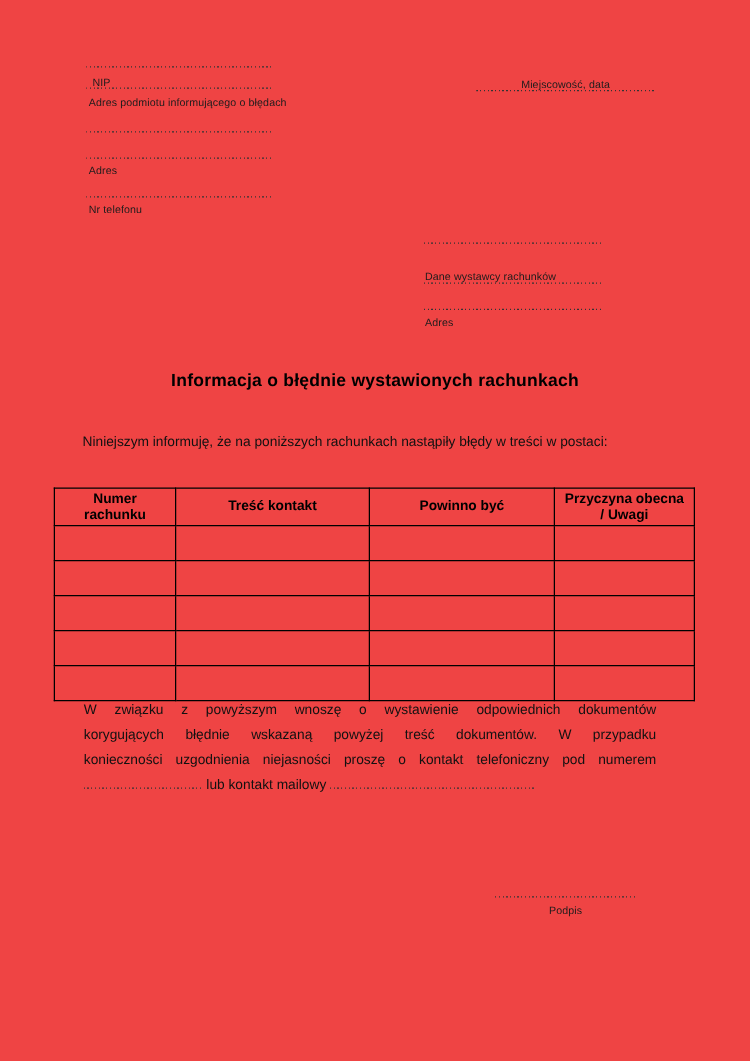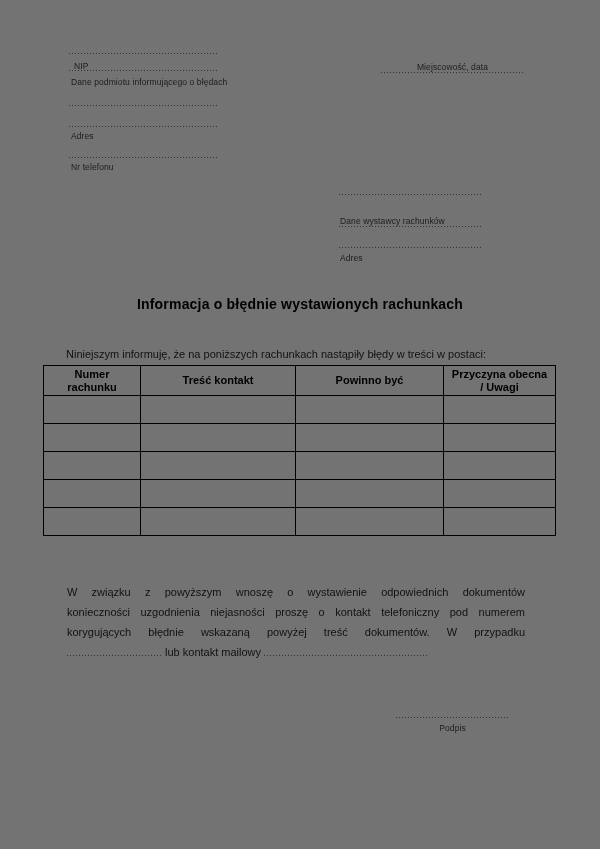--- a/index.html
+++ b/index.html
@@ -1,64 +1,64 @@
 <!DOCTYPE html>
 <html><head>
 <meta charset="utf-8">
 <style>
   * { margin:0; padding:0; box-sizing:border-box; }
   html,body { background:#888; }
   .page {
     position:relative; width:600px; height:849px; margin:0 auto;
-    background:#737373; overflow:hidden; color:#111;
+    background:#ef4444; overflow:hidden; color:#111;
     font-family:"Liberation Sans","DejaVu Sans",sans-serif;
   }
   .dotline {
     position:absolute; height:2px;
     background-image:repeating-linear-gradient(90deg,#333 0,#333 1px,transparent 1px,transparent 3px);
     background-size:100% 1px; background-repeat:no-repeat; background-position:bottom left;
   }
   .lbl { position:absolute; font-size:8.5px; line-height:10px; color:#1c1c1c; letter-spacing:0.1px; }
   .center { text-align:center; }
   .doc-title {
     position:absolute; left:0; top:296px; width:100%; text-align:center;
     font-size:14px; font-weight:bold; letter-spacing:0.2px; color:#000;
   }
   .body-text { font-size:11px; color:#111; }
   .intro { position:absolute; left:66px; top:347px; width:480px; line-height:14px; }
   table.err-table {
-    position:absolute; left:43px; top:365px; width:512px;
+    position:absolute; left:43px; top:390px; width:512px;
     border-collapse:collapse; table-layout:fixed;
   }
   .err-table th, .err-table td { border:1px solid #000; }
   .err-table th {
     font-size:11px; font-weight:bold; text-align:center; vertical-align:middle;
     height:30px; line-height:13px; white-space:pre-line; padding:1px 2px; color:#000;
   }
   .err-table td { height:28px; }
-  .closing { position:absolute; left:67px; top:582px; width:458px; line-height:20px; }
+  .closing { position:absolute; left:67px; top:558px; width:458px; line-height:20px; }
   .jline { text-align:justify; text-align-last:justify; }
   .lastline { white-space:nowrap; }
   .idots {
     display:inline-block; height:9px; vertical-align:baseline;
     background-image:repeating-linear-gradient(90deg,#333 0,#333 1px,transparent 1px,transparent 3px);
     background-size:100% 1px; background-repeat:no-repeat; background-position:bottom left;
   }
   .idots.phone { width:95px; }
   .idots.mail { width:164px; }
 </style>
 </head>
 <body>
 
 <div class="page">
 
   <div class="dotline" style="left:69px; top:52px; width:150px;"></div>
   <div class="lbl" style="left:74px; top:61px;">NIP</div>
   <div class="dotline" style="left:69px; top:69px; width:150px;"></div>
-  <div class="lbl" style="left:71px; top:77px;">Dane podmiotu informującego o błędach</div>
+  <div class="lbl" style="left:71px; top:77px;">Adres podmiotu informującego o błędach</div>
   <div class="dotline" style="left:69px; top:104px; width:148px;"></div>
   <div class="dotline" style="left:69px; top:125px; width:148px;"></div>
   <div class="lbl" style="left:71px; top:131px;">Adres</div>
   <div class="dotline" style="left:69px; top:156px; width:148px;"></div>
   <div class="lbl" style="left:71px; top:162px;">Nr telefonu</div>
 
   <div class="dotline" style="left:381px; top:71px; width:143px;"></div>
   <div class="lbl center" style="left:381px; top:62px; width:143px;">Miejscowość, data</div>
 
   <div class="dotline" style="left:339px; top:193px; width:143px;"></div>
@@ -117,21 +117,21 @@
         <td></td>
           <td></td>
           <td></td>
           <td></td>
       </tr>
     </tbody>
   </table>
 
   <div class="closing body-text">
     <div class="jline">W związku z powyższym wnoszę o wystawienie odpowiednich dokumentów</div>
+    <div class="jline">korygujących błędnie wskazaną powyżej treść dokumentów. W przypadku</div>
     <div class="jline">konieczności uzgodnienia niejasności proszę o kontakt telefoniczny pod numerem</div>
-    <div class="jline">korygujących błędnie wskazaną powyżej treść dokumentów. W przypadku</div>
     <div class="lastline"><span class="idots phone"></span> <span>lub kontakt mailowy</span> <span class="idots mail"></span></div>
   </div>
 
   <div class="dotline" style="left:396px; top:716px; width:113px;"></div>
   <div class="lbl center" style="left:396px; top:723px; width:113px;">Podpis</div>
 
 </div>
 
 </body></html>

